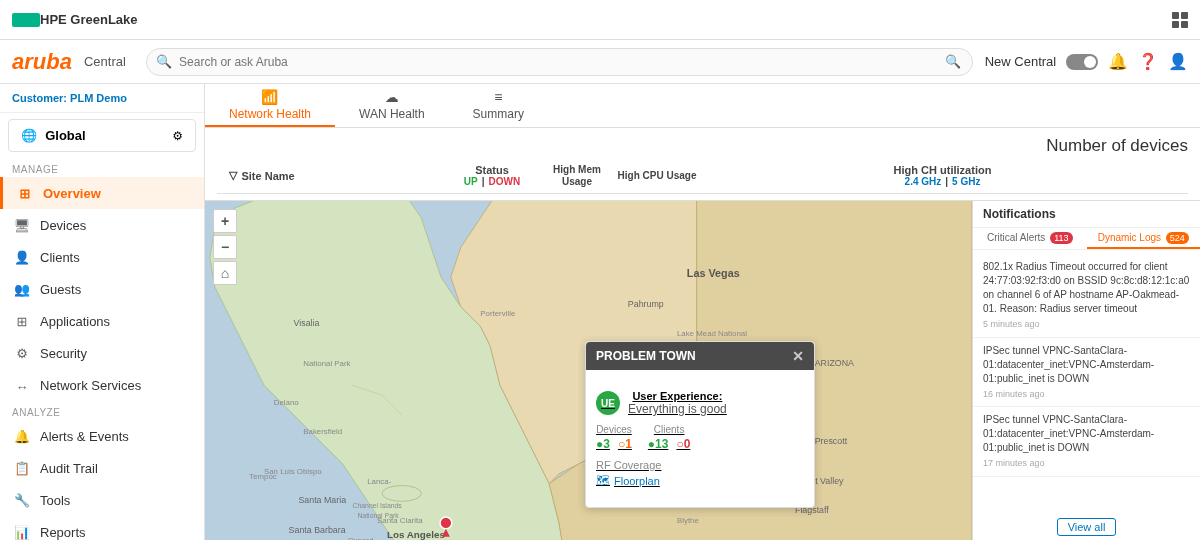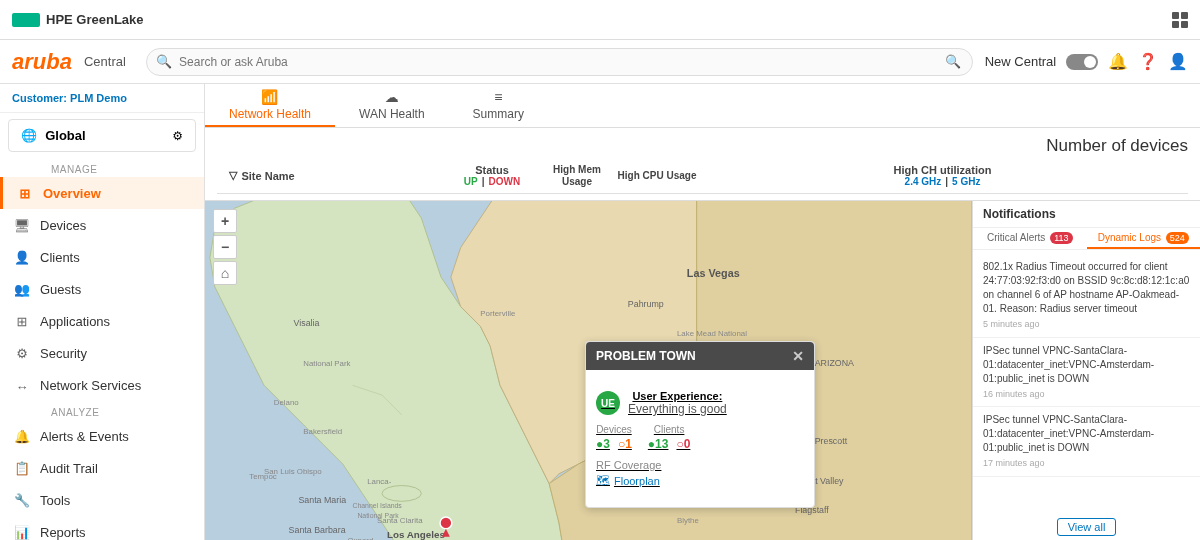--- a/index.html
+++ b/index.html
@@ -11,21 +11,20 @@
       background: #fff;
       border-bottom: 1px solid #ddd;
       display: flex;
       align-items: center;
       padding: 0 12px;
       justify-content: space-between;
     }
     .hpe-logo {
       display: flex;
       align-items: center;
-      gap: 6px;
       font-size: 13px;
       font-weight: bold;
       color: #333;
     }
     .hpe-logo-icon {
       width: 28px;
       height: 14px;
       background: #00b388;
       border-radius: 2px;
     }
@@ -149,21 +148,20 @@
       gap: 8px;
       font-size: 13px;
       font-weight: bold;
     }
     .section-label {
       padding: 6px 12px 2px;
       font-size: 10px;
       color: #999;
       text-transform: uppercase;
       letter-spacing: 0.5px;
-      margin-left: 39px;
     }
     .nav-item {
       display: flex;
       align-items: center;
       gap: 10px;
       padding: 8px 14px;
       cursor: pointer;
       color: #333;
       font-size: 13px;
     }

